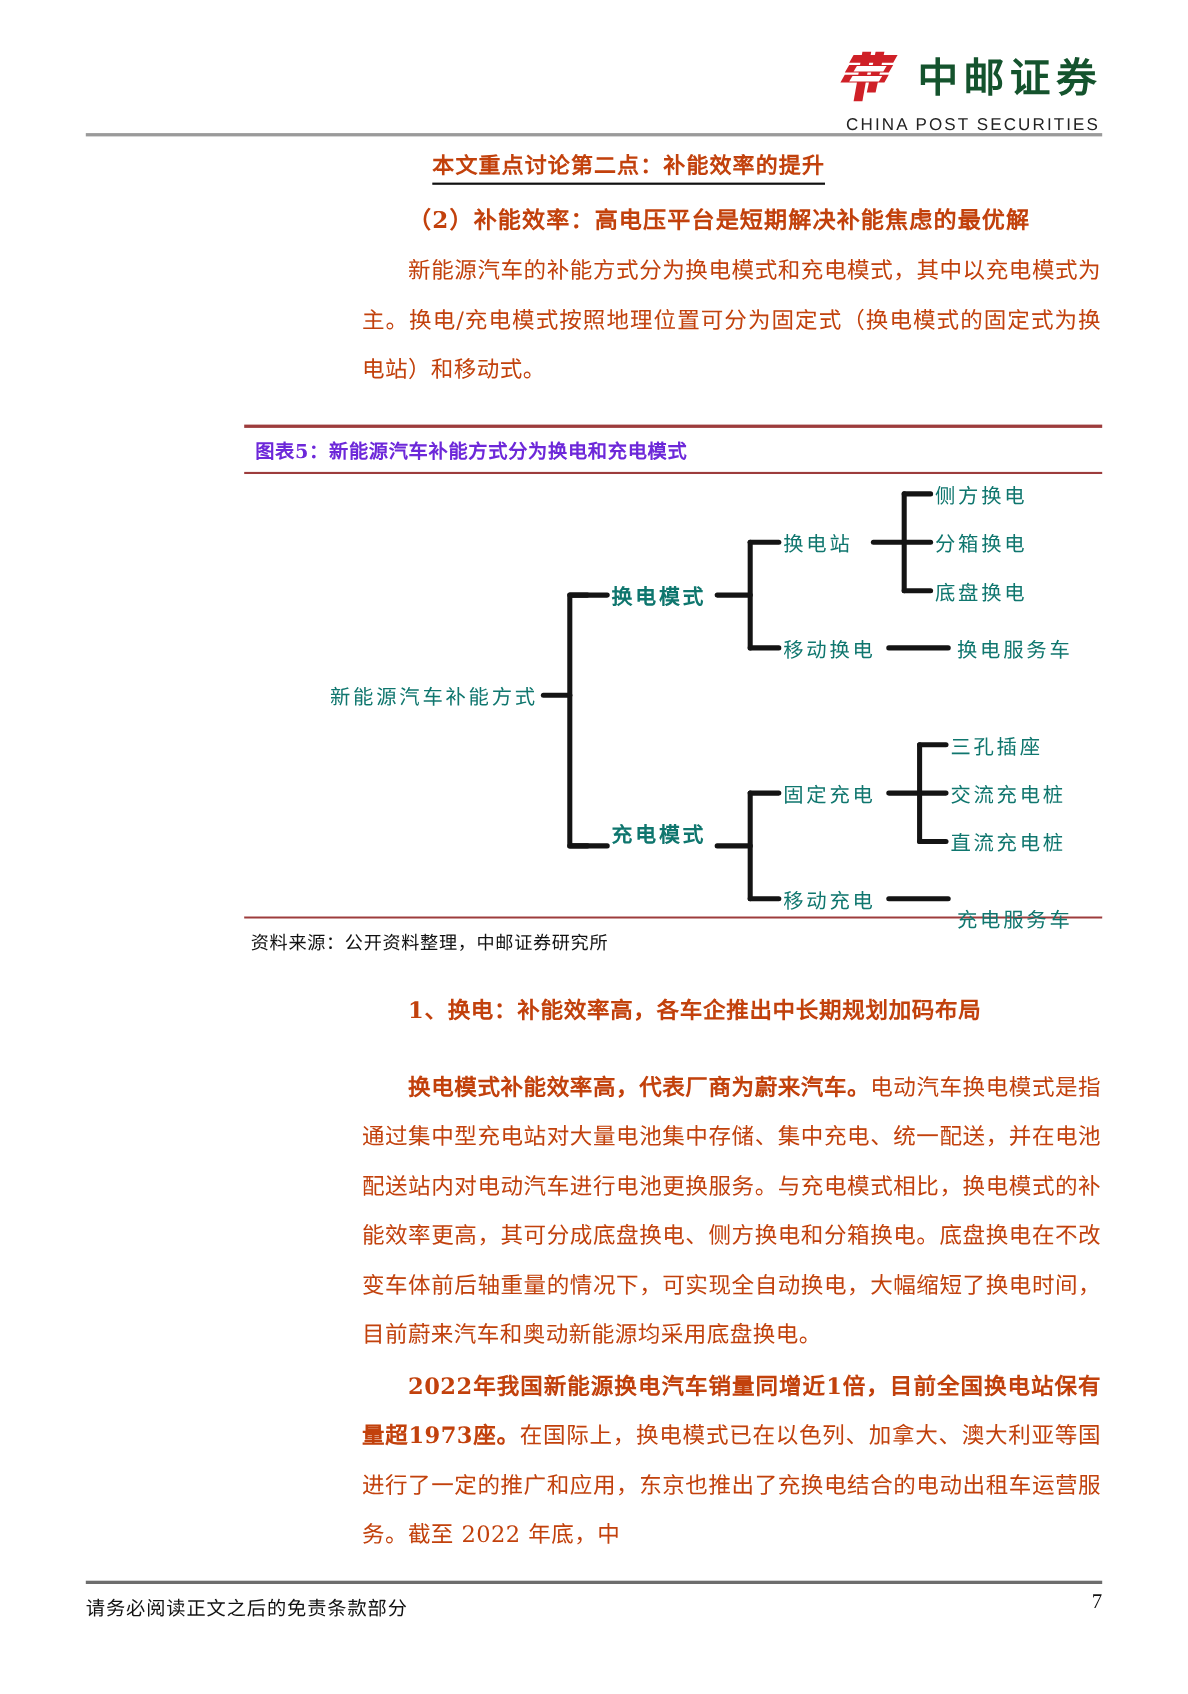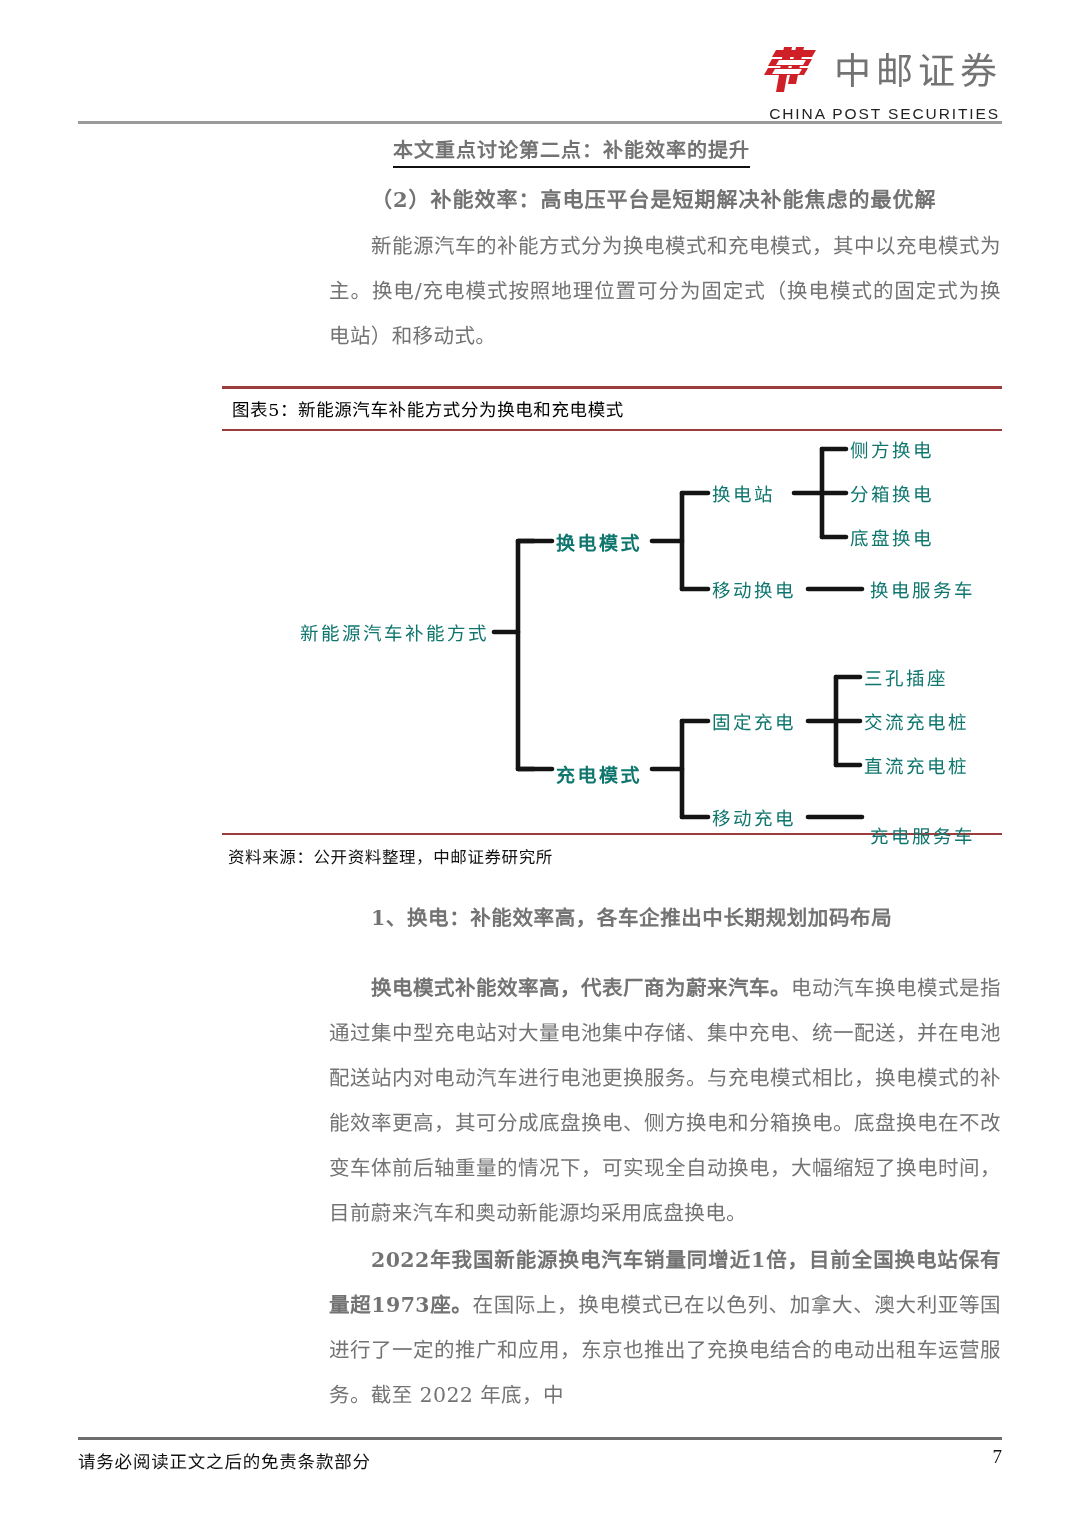--- a/index.html
+++ b/index.html
@@ -21,37 +21,37 @@
   .logo-wrap{
     position:absolute;right:78px;top:44px;
     display:flex;flex-direction:column;align-items:flex-end;
   }
   .logo-row{display:flex;align-items:center;gap:14px;}
   .logo-mark{
     width:58px;height:54px;position:relative;display:block;
   }
   .logo-cn{
     font-family:"DejaVu Sans","Liberation Sans",sans-serif;
-    font-weight:normal;font-size:37px;letter-spacing:5px;
-    color:#737373;line-height:1;
+    font-weight:bold;font-size:37px;letter-spacing:5px;
+    color:#14532d;line-height:1;
   }
   .logo-en{
     font-family:"Liberation Sans","DejaVu Sans",sans-serif;
     font-size:15.5px;letter-spacing:1.9px;color:#222;
     margin-top:7px;margin-right:2px;
   }
   .header-rule{
     position:absolute;left:78px;top:121px;width:924px;height:3px;
     background:#9a9a9a;
   }
 
   
   .txt{
     font-family:"DejaVu Serif","Liberation Serif",serif;
-    color:#737373;
+    color:#c2410c;
   }
   .h-underline{
     position:absolute;left:393px;top:134px;
     font-size:20px;font-weight:bold;letter-spacing:1px;
     border-bottom:2px solid #111;padding-bottom:3px;
     white-space:nowrap;
   }
   .h-sub{
     position:absolute;left:371px;top:183px;
     font-size:21px;font-weight:bold;letter-spacing:1px;
@@ -75,21 +75,21 @@
     font-size:20.5px;font-weight:bold;letter-spacing:0.6px;
     white-space:nowrap;
   }
 
   
   .fig{
     position:absolute;left:222px;top:386px;width:780px;
   }
   .fig-rule-top{height:3px;background:#9d3c3c;width:780px;}
   .fig-title{
-    font-size:17.5px;font-weight:normal;color:#000000;
+    font-size:17.5px;font-weight:bold;color:#6d28d9;
     padding:7px 4px 8px 10px;letter-spacing:0.6px;
     font-family:"DejaVu Serif","Liberation Serif",serif;
     white-space:nowrap;
   }
   .fig-rule-bot{height:2px;background:#9d3c3c;width:780px;}
   .fig-body{
     position:relative;width:780px;height:402px;background:#fff;
   }
   .fig-rule-end{height:2px;background:#9d3c3c;width:780px;}
   .fig-src{
@@ -212,21 +212,21 @@
       <div class="node" style="left:78px;top:201px;">新能源汽车补能方式</div>
 
       <div class="node lvl1" style="left:334px;top:110px;">换电模式</div>
       <div class="node" style="left:490px;top:62px;">换电站</div>
       <div class="node" style="left:490px;top:158px;">移动换电</div>
       <div class="node" style="left:628px;top:18px;">侧方换电</div>
       <div class="node" style="left:628px;top:62px;">分箱换电</div>
       <div class="node" style="left:628px;top:106px;">底盘换电</div>
       <div class="node" style="left:648px;top:158px;">换电服务车</div>
 
-      <div class="node lvl1" style="left:334px;top:342px;">充电模式</div>
+      <div class="node lvl1" style="left:334px;top:326px;">充电模式</div>
       <div class="node" style="left:490px;top:290px;">固定充电</div>
       <div class="node" style="left:490px;top:386px;">移动充电</div>
       <div class="node" style="left:642px;top:246px;">三孔插座</div>
       <div class="node" style="left:642px;top:290px;">交流充电桩</div>
       <div class="node" style="left:642px;top:334px;">直流充电桩</div>
       <div class="node" style="left:648px;top:404px;">充电服务车</div>
     </div>
 
     <div class="fig-rule-end"></div>
     <div class="fig-src">资料来源：公开资料整理，中邮证券研究所</div>

